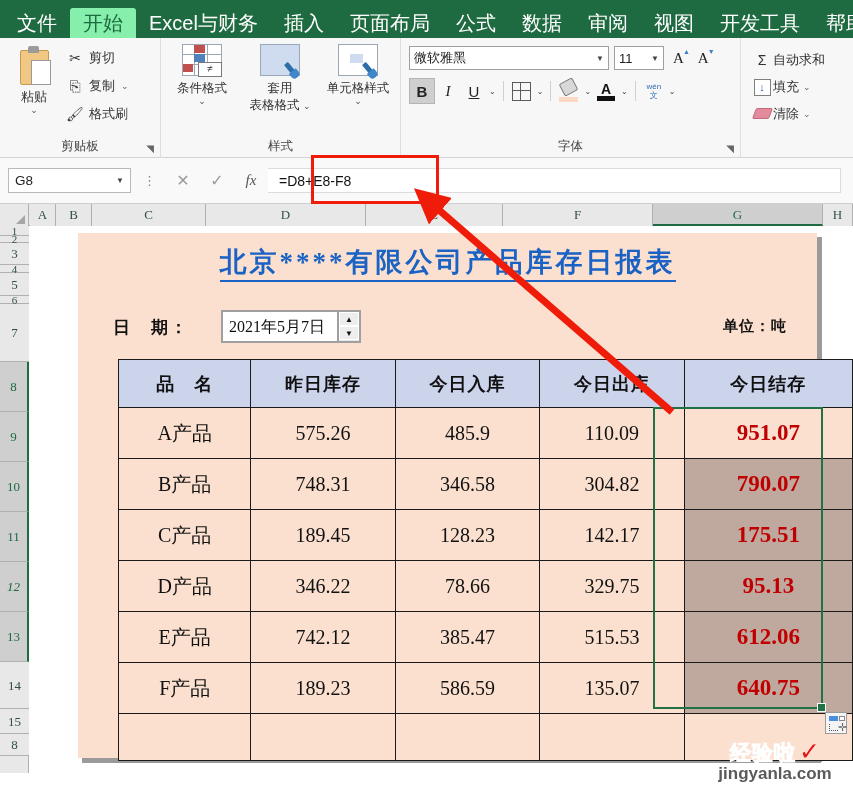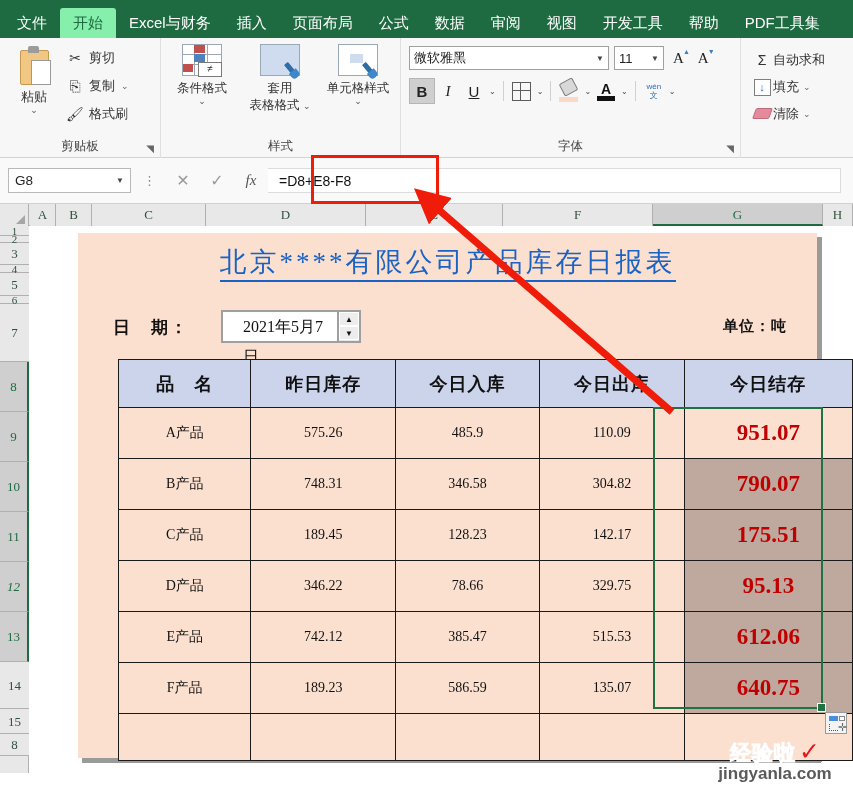--- a/index.html
+++ b/index.html
@@ -10,21 +10,21 @@
     -webkit-font-smoothing:antialiased;
   }
   .app{position:relative;width:853px;height:794px;}
 
   
   .tabbar{
     height:38px;background:#1e6b41;display:flex;align-items:flex-end;
     padding-left:4px;box-sizing:border-box;
   }
   .tab{
-    color:#ffffff;font-size:15px;padding:0 13px;height:30px;line-height:30px;
+    color:#ffffff;font-size:20px;padding:0 13px;height:30px;line-height:30px;
     white-space:nowrap;cursor:default;
   }
   .tab.active{background:#86efac;color:#1e6b41;border-radius:3px 3px 0 0;}
 
   
   .ribbon{
     height:120px;background:#f7f7f7;border-bottom:1px solid #d4d4d4;
     display:flex;position:relative;box-sizing:border-box;
   }
   .grp{position:relative;height:120px;box-sizing:border-box;}
@@ -201,34 +201,34 @@
 
   .paper{
     position:absolute;left:48px;top:7px;width:739px;height:525px;
     background:#fbe0cf;
   }
   .paper-shadow-r{position:absolute;left:787px;top:11px;width:5px;height:525px;background:#9a9a9a;}
   .paper-shadow-b{position:absolute;left:52px;top:532px;width:739px;height:5px;background:#9a9a9a;}
 
   .title{
     position:absolute;left:48px;top:18px;width:739px;text-align:center;
-    font-family:"Liberation Serif",serif;font-size:27px;font-weight:normal;
+    font-family:"Liberation Serif",serif;font-size:27px;font-weight:bold;
     color:#1a62c4;letter-spacing:3px;
   }
   .title u{text-decoration:none;border-bottom:2px solid #1a62c4;padding-bottom:3px;}
 
   .daterow{position:absolute;left:48px;top:84px;width:739px;height:36px;}
   .dlabel{
     position:absolute;left:35px;top:6px;font-size:17px;font-weight:bold;color:#111;
     font-family:"Liberation Serif",serif;letter-spacing:2px;
   }
   .dbox{
     position:absolute;left:143px;top:0px;width:116px;height:33px;
     background:#fff;border:2px solid #9f9f9f;border-right:none;box-sizing:border-box;
-    font-size:16px;color:#111;line-height:30px;padding-left:20px;
+    font-size:16px;color:#111;line-height:30px;padding-left:6px;
     font-family:"Liberation Serif",serif;
   }
   .spin{
     position:absolute;left:259px;top:0px;width:24px;height:33px;
     border:2px solid #9f9f9f;box-sizing:border-box;background:#e6e6e6;
   }
   .spin div{
     height:14px;display:flex;align-items:center;justify-content:center;
     font-size:8px;color:#111;background:#ededed;border:1px solid #fff;box-sizing:border-box;
   }
@@ -241,21 +241,21 @@
     position:absolute;left:88px;top:133px;border-collapse:collapse;
     table-layout:fixed;
   }
   .tbl td,.tbl th{
     border:1px solid #1a1a1a;text-align:center;padding:0;
     font-family:"Liberation Serif",serif;
   }
   .tbl th{
     background:#ccd4ec;height:47px;font-size:18px;font-weight:bold;color:#111;letter-spacing:1px;
   }
-  .tbl td{height:50px;font-size:14px;color:#111;background:#fbe0cf;}
+  .tbl td{height:50px;font-size:20px;color:#111;background:#fbe0cf;}
   .c-name{width:132px;}
   .c-num{width:144px;}
   .c-res{width:168px;}
   .tbl td.res{font-weight:bold;color:#c00000;font-size:23px;}
   .tbl td.res.shade{background:#bfa89e;}
   .tbl td.res.active{background:#fbe0cf;}
   .tbl tr.blank td{height:46px;}
 
   .selbox{
     position:absolute;left:623px;top:181px;width:170px;height:302px;

